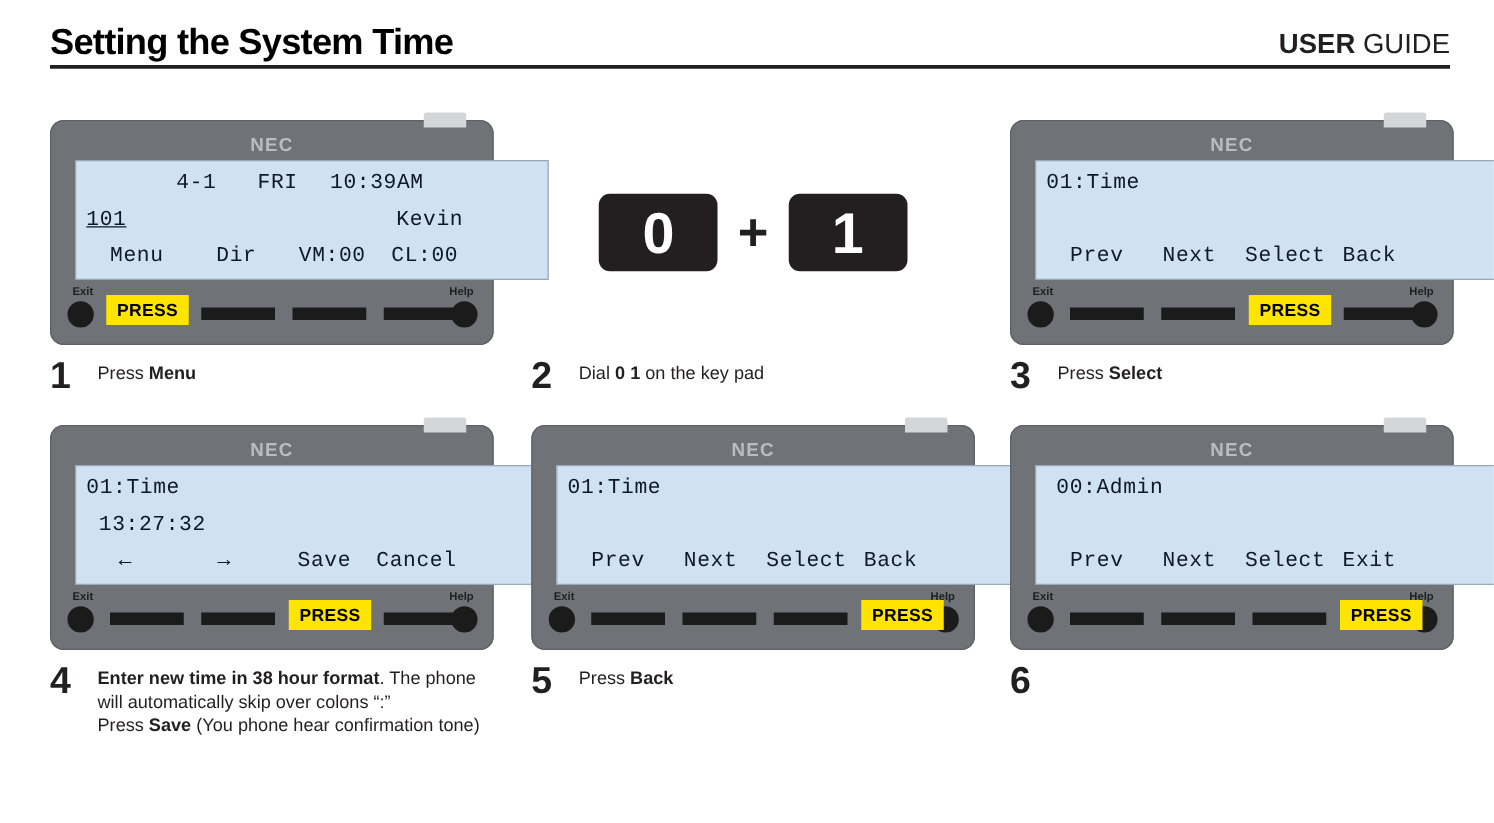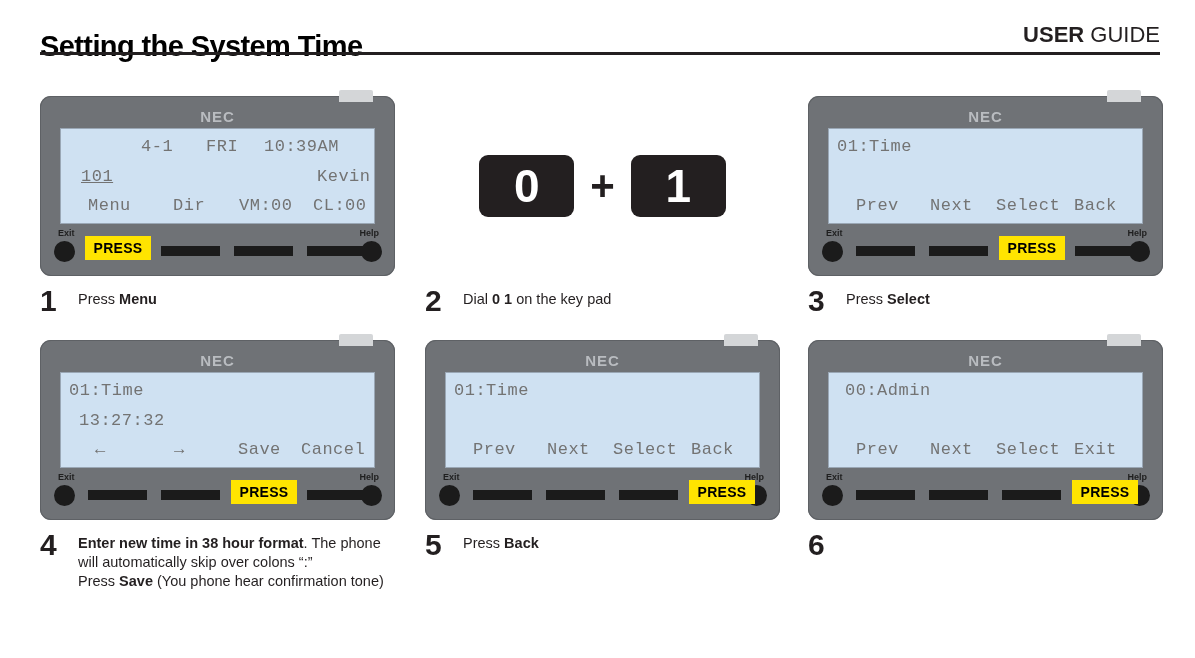--- a/index.html
+++ b/index.html
@@ -10,21 +10,21 @@
     color:#231f20;
     overflow:hidden;
     position:relative;
   }
 
   
   .header{
     position:absolute; left:40px; top:14px; width:1120px; height:44px;
   }
   .page-title{
-    position:absolute; left:0; top:16px;
+    position:absolute; left:0; top:4px;
     font-size:29px; font-weight:bold; letter-spacing:-0.6px;
     font-family:"Liberation Sans", sans-serif;
     color:#000;
     white-space:nowrap;
   }
   .guide{
     position:absolute; right:0; top:8px;
     font-size:22px; color:#231f20; white-space:nowrap;
   }
   .guide b{font-weight:bold;}
@@ -55,26 +55,26 @@
   }
   .phone .nec{
     position:absolute; top:12px; left:0; width:100%;
     text-align:center;
     font-size:15px; font-weight:bold; letter-spacing:1px;
     color:#b9bcc0;
     font-family:"Liberation Sans", sans-serif;
   }
   .lcd{
     position:absolute; left:20px; top:32px;
-    width:315px; height:96px;
+    width:379px; height:96px;
     background:#cfe1f2;
     border:1px solid #9aa7b5;
     box-sizing:border-box;
     font-family:"Liberation Mono","DejaVu Sans Mono",monospace;
-    color:#737373;
+    color:#0f172a;
   }
   .lcd-row{
     position:absolute; left:0; width:100%;
     height:30px; line-height:30px;
     font-size:17px; letter-spacing:0.5px;
     white-space:pre;
   }
   .lcd-row.r1{top:3px;}
   .lcd-row.r2{top:33px;}
   .lcd-row.r3{top:62px;}
@@ -162,21 +162,21 @@
 </div>
 <div class="header-rule"></div>
 
 <div class="grid" id="grid">
     <div class="cell col1 row1">
       <div class="phone">
         <div class="notch"></div>
         <div class="nec">NEC</div>
         <div class="lcd">
           <div class="lcd-row r1"><span class="lcd-seg" style="left: 80px;">4-1</span><span class="lcd-seg" style="left: 145px;">FRI</span><span class="lcd-seg" style="left: 203px;">10:39AM</span></div>
-          <div class="lcd-row r2"><span class="lcd-seg" style="left: 20px; text-decoration: underline;">101</span><span class="lcd-seg" style="left: 256px;">Kevin</span></div>
+          <div class="lcd-row r2"><span class="lcd-seg" style="left: 8px; text-decoration: underline;">101</span><span class="lcd-seg" style="left: 256px;">Kevin</span></div>
           <div class="lcd-row r3"><span class="lcd-seg" style="left: 27px;">Menu</span><span class="lcd-seg" style="left: 112px;">Dir</span><span class="lcd-seg" style="left: 178px;">VM:00</span><span class="lcd-seg" style="left: 252px;">CL:00</span></div>
         </div>
         <div class="keybar">
           <div class="lbl exit">Exit</div>
           <div class="lbl help">Help</div>
           <div class="rnd left"></div>
           <div class="rnd right"></div>
           <div class="press k1">PRESS</div>
           <div class="sk k2"></div>
           <div class="sk k3"></div>

